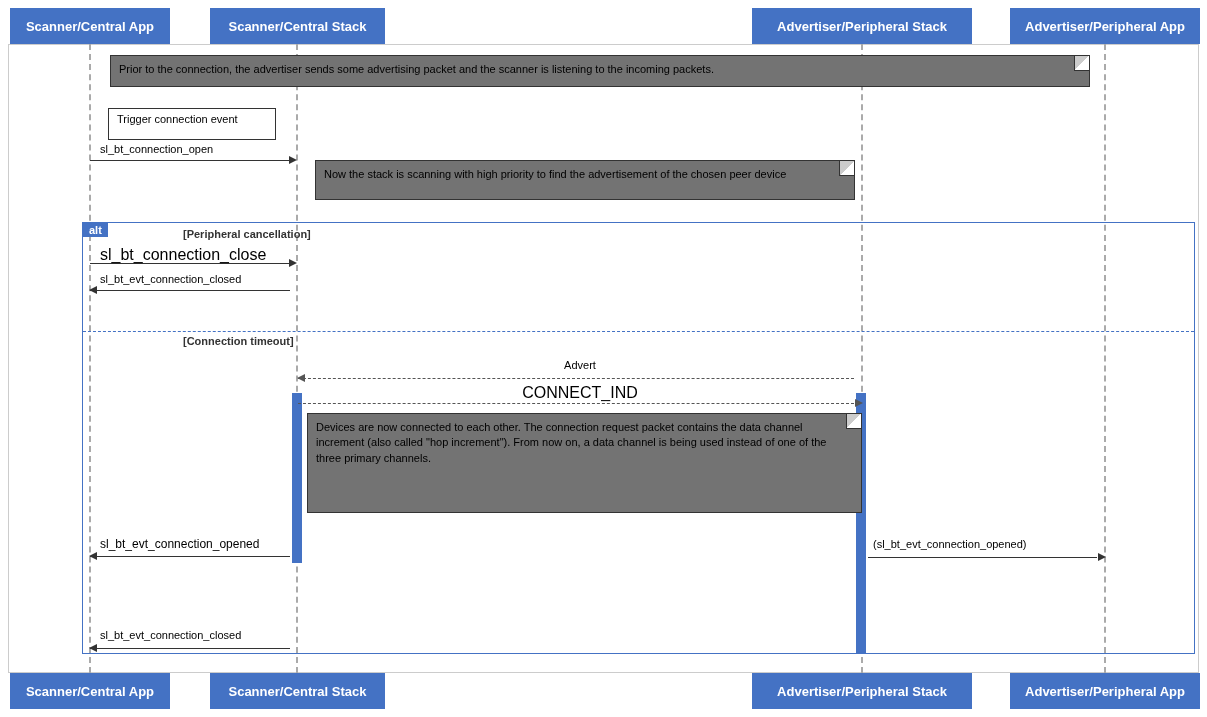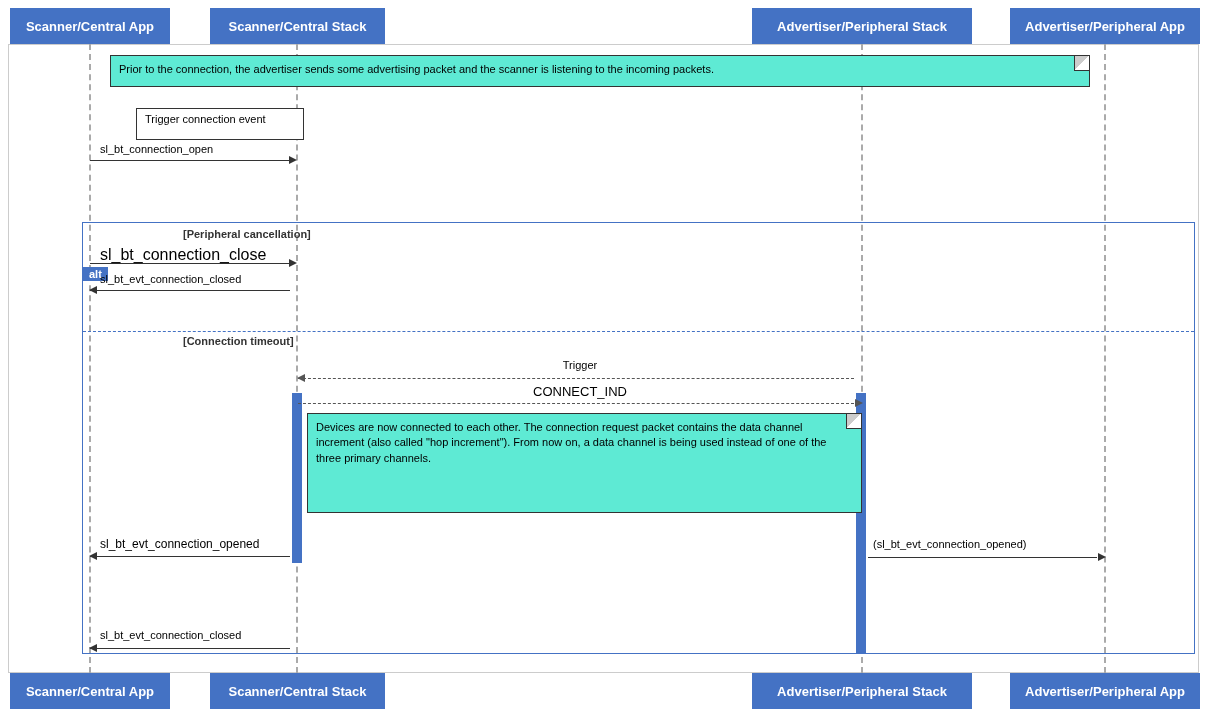--- a/index.html
+++ b/index.html
@@ -61,21 +61,21 @@
     .lifeline-active {
       position: absolute;
       width: 10px;
       background: #4472C4;
     }
 
     
     .note-box {
       position: absolute;
       border: 1px solid #333;
-      background: #5eead4;
+      background: #737373;
       padding: 6px 8px;
       font-size: 11px;
       line-height: 1.4;
     }
 
     .note-box.folded::after {
       content: '';
       position: absolute;
       top: 0;
       right: 0;
@@ -94,21 +94,20 @@
 
     .alt-label {
       position: absolute;
       background: #4472C4;
       color: #fff;
       font-weight: bold;
       font-size: 11px;
       padding: 1px 6px;
       top: 0;
       left: 0;
-      margin-top: 44px;
     }
 
     .alt-guard {
       position: absolute;
       font-size: 11px;
       color: #333;
       font-weight: bold;
     }
 
     .alt-divider {
@@ -175,30 +174,33 @@
   <div class="lifeline" style="left:1104px;"></div>
 
   <div class="lifeline-active" style="left:292px;top:393px;height:170px;"></div>
   <div class="lifeline-active" style="left:856px;top:393px;height:170px;"></div>
   <div class="lifeline-active" style="left:856px;top:563px;height:90px;"></div>
 
   <div class="note-box folded" style="top:55px;left:110px;width:980px;height:32px;">
     <span>Prior to the connection, the advertiser sends some advertising packet and the scanner is listening to the incoming packets.</span>
   </div>
 
-  <div class="trigger-box" style="top:108px;left:108px;width:168px;height:32px;margin-left:28px;">
+  <div class="trigger-box" style="top:108px;left:108px;width:168px;height:32px;">
     <span>Trigger connection event</span>
   </div>
 
   <div style="position:absolute;top:153px;left:90px;width:207px;height:14px;text-decoration:underline;">
     <div style="position:absolute;top:7px;left:0;width:200px;height:1px;background:#333;"></div>
     <div style="position:absolute;top:3px;right:0;border-left:8px solid #333;border-top:4px solid transparent;border-bottom:4px solid transparent;"></div>
     <span style="position:absolute;top:-10px;left:10px;font-size:11px;">sl_bt_connection_open</span>
   </div>
 
+  <div class="note-box folded" style="top:160px;left:315px;width:540px;height:40px;">
+    <span>Now the stack is scanning with high priority to find the advertisement of the chosen peer device</span>
+  </div>
 
   <div class="alt-box" style="top:222px;left:82px;width:1113px;height:432px;">
     <div class="alt-label">alt</div>
 
     <span class="alt-guard" style="position:absolute;top:5px;left:100px;">[Peripheral cancellation]</span>
 
     <div class="alt-divider" style="top:108px;"></div>
 
     <span class="alt-guard" style="position:absolute;top:112px;left:100px;">[Connection timeout]</span>
   </div>
@@ -211,27 +213,27 @@
 
   <div style="position:absolute;top:283px;left:90px;width:207px;height:14px;">
     <div style="position:absolute;top:7px;left:0;width:200px;height:1px;background:#333;"></div>
     <div style="position:absolute;top:3px;left:-1px;border-right:8px solid #333;border-top:4px solid transparent;border-bottom:4px solid transparent;"></div>
     <span style="position:absolute;top:-10px;left:10px;font-size:11px;">sl_bt_evt_connection_closed</span>
   </div>
 
   <div style="position:absolute;top:371px;left:298px;width:564px;height:14px;">
     <div style="position:absolute;top:7px;left:0;width:556px;height:0;border-top:1px dashed #555;"></div>
     <div style="position:absolute;top:3px;left:-1px;border-right:8px solid #555;border-top:4px solid transparent;border-bottom:4px solid transparent;"></div>
-    <span style="position:absolute;top:-12px;left:50%;transform:translateX(-50%);font-size:11px;">Trigger</span>
+    <span style="position:absolute;top:-12px;left:50%;transform:translateX(-50%);font-size:11px;">Advert</span>
   </div>
 
   <div style="position:absolute;top:396px;left:298px;width:564px;height:14px;">
     <div style="position:absolute;top:7px;left:0;width:556px;height:0;border-top:1px dashed #555;"></div>
     <div style="position:absolute;top:3px;right:-1px;border-left:8px solid #555;border-top:4px solid transparent;border-bottom:4px solid transparent;"></div>
-    <span style="position:absolute;top:-12px;left:50%;transform:translateX(-50%);font-size:13px;">CONNECT_IND</span>
+    <span style="position:absolute;top:-12px;left:50%;transform:translateX(-50%);font-size:16px;">CONNECT_IND</span>
   </div>
 
   <div class="note-box folded" style="top:413px;left:307px;width:555px;height:100px;">
     <span>Devices are now connected to each other. The connection request packet contains the data channel increment (also called "hop increment"). From now on, a data channel is being used instead of one of the three primary channels.</span>
   </div>
 
   <div style="position:absolute;top:550px;left:868px;width:237px;height:14px;">
     <div style="position:absolute;top:7px;left:0;width:229px;height:1px;background:#333;"></div>
     <div style="position:absolute;top:3px;right:-1px;border-left:8px solid #333;border-top:4px solid transparent;border-bottom:4px solid transparent;"></div>
     <span style="position:absolute;top:-12px;left:5px;font-size:11px;">(sl_bt_evt_connection_opened)</span>

